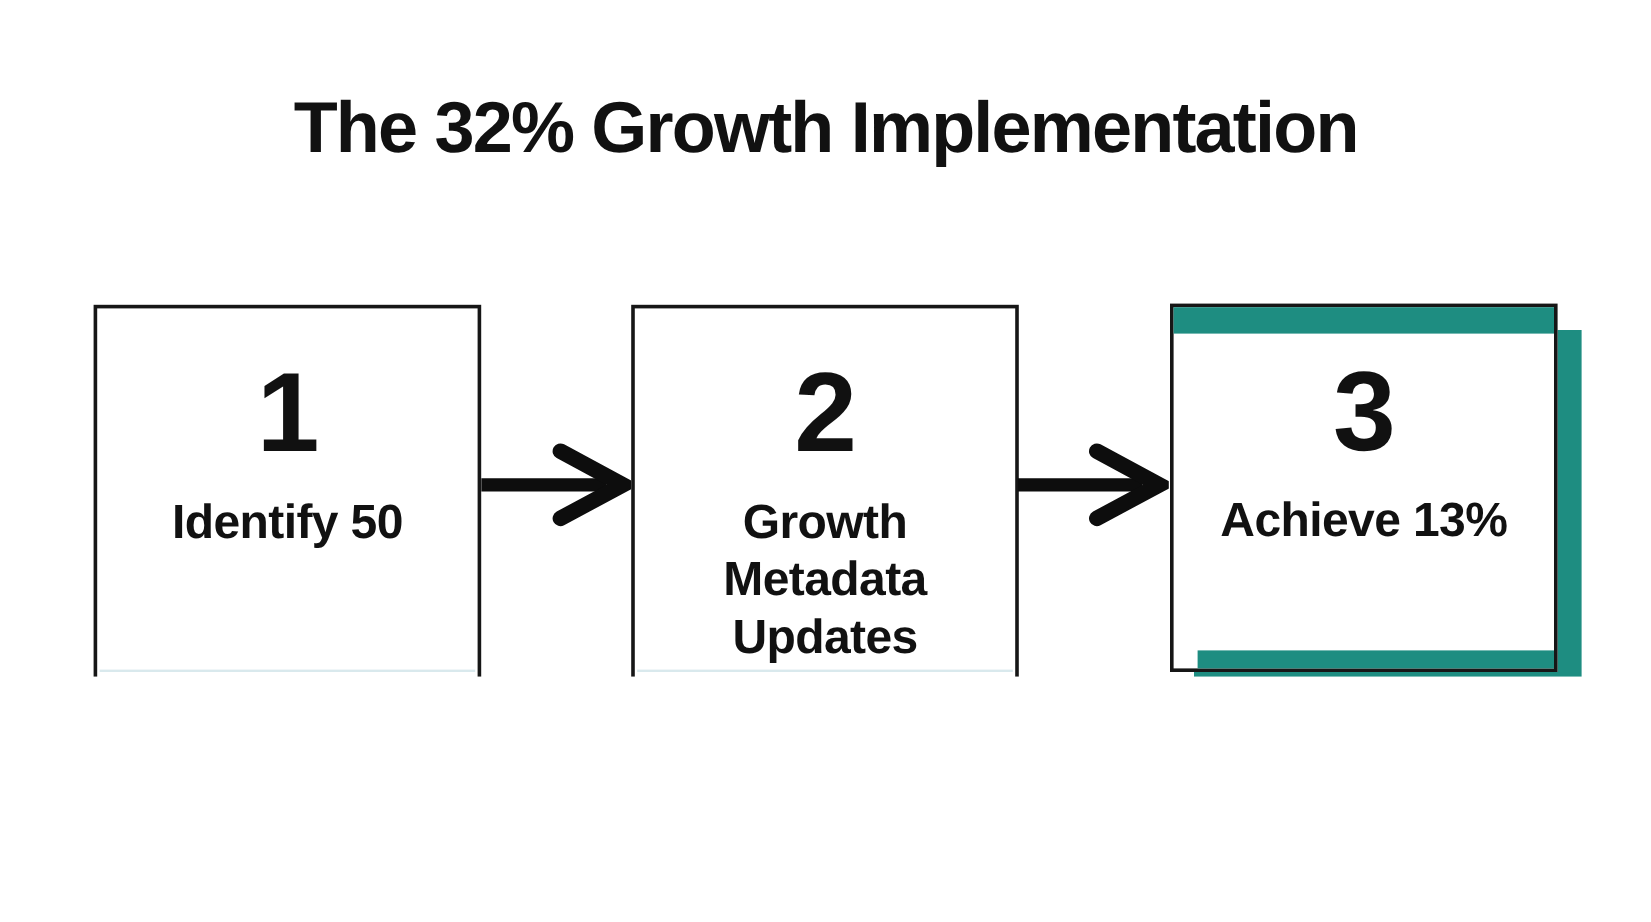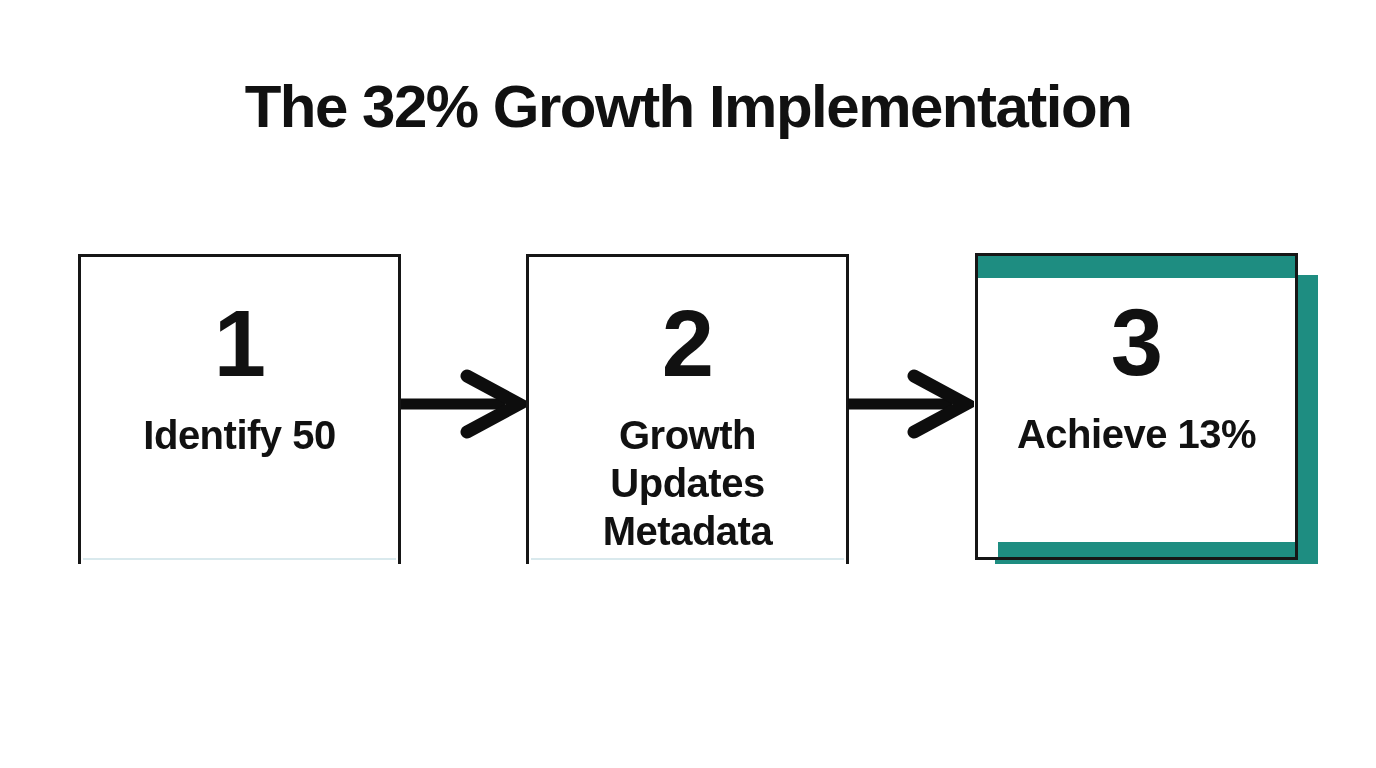--- a/index.html
+++ b/index.html
@@ -109,22 +109,22 @@
     <svg viewBox="0 0 126 76" xmlns="http://www.w3.org/2000/svg" aria-hidden="true">
       <line x1="0" y1="38" x2="104" y2="38" stroke="#0d0d0d" stroke-width="11"></line>
       <polyline points="66,10 118,38 66,66" fill="none" stroke="#0d0d0d" stroke-width="13" stroke-linecap="round" stroke-linejoin="miter"></polyline>
     </svg>
   </div>
 
   <div class="step-box step-box-2">
     <div class="step-number">2</div>
     <div class="step-label">
       <div>Growth</div>
+      <div>Metadata</div>
       <div>Updates</div>
-      <div>Metadata</div>
     </div>
     <div class="bottom-hairline"></div>
   </div>
 
   <div class="flow-arrow flow-arrow-2">
     <svg viewBox="0 0 126 76" xmlns="http://www.w3.org/2000/svg" aria-hidden="true">
       <line x1="0" y1="38" x2="104" y2="38" stroke="#0d0d0d" stroke-width="11"></line>
       <polyline points="66,10 118,38 66,66" fill="none" stroke="#0d0d0d" stroke-width="13" stroke-linecap="round" stroke-linejoin="miter"></polyline>
     </svg>
   </div>

